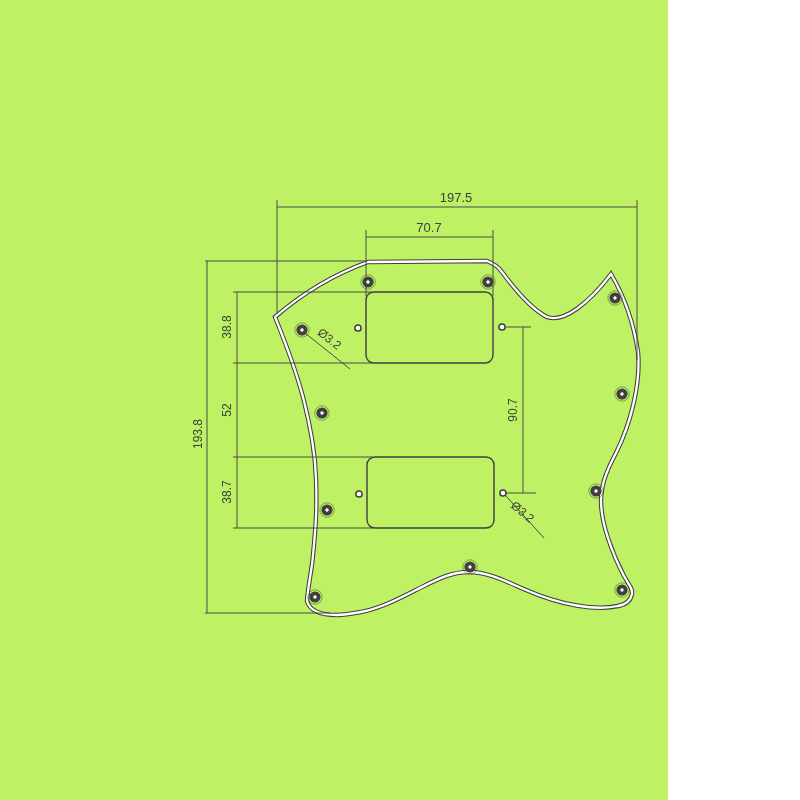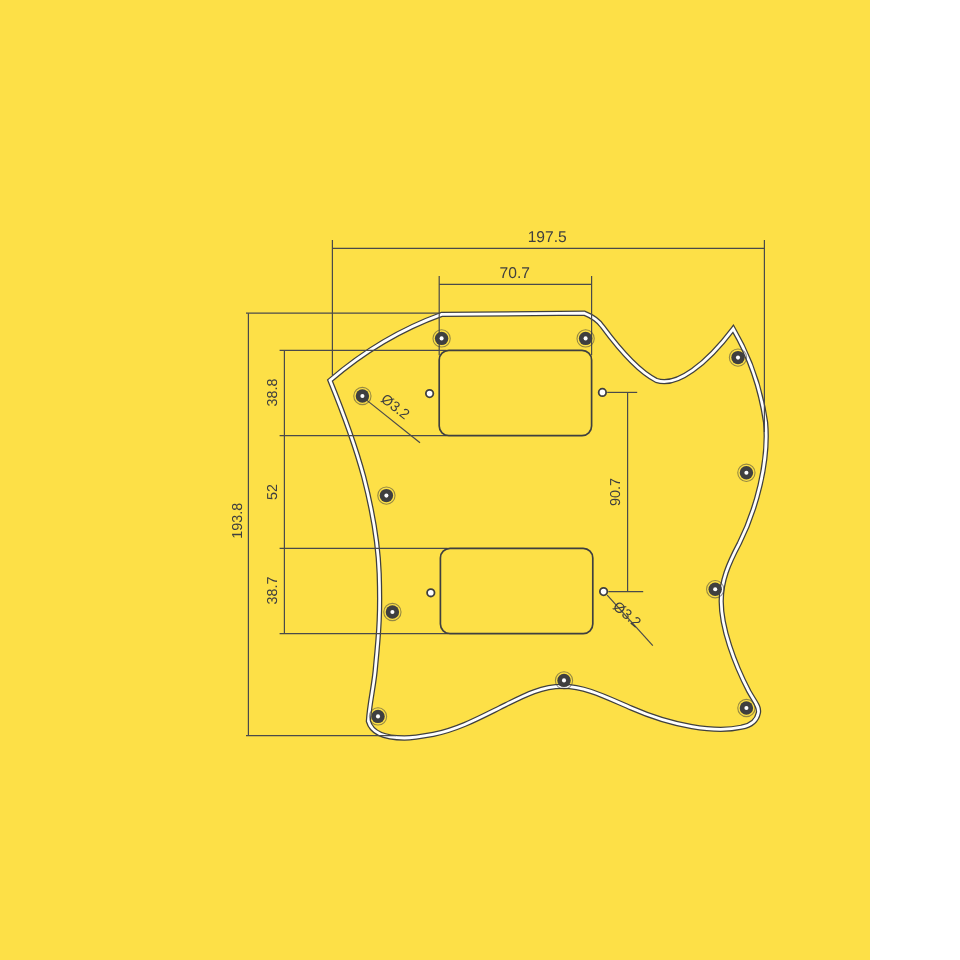--- a/index.html
+++ b/index.html
@@ -2,23 +2,23 @@
 <html><head>
 <meta charset="utf-8">
 <style>
   html, body {
     margin: 0;
     padding: 0;
     background: #ffffff;
   }
   .canvas {
     position: relative;
-    width: 725px;
+    width: 668px;
     height: 800px;
-    background: #fde047;
+    background: #bef264;
     font-family: "Liberation Sans", sans-serif;
     overflow: hidden;
   }
   svg { display: block; }
   .dim-text {
     font-family: "Liberation Sans", sans-serif;
     font-size: 13px;
     fill: #3f3f3f;
   }
   .dim-text-small {

